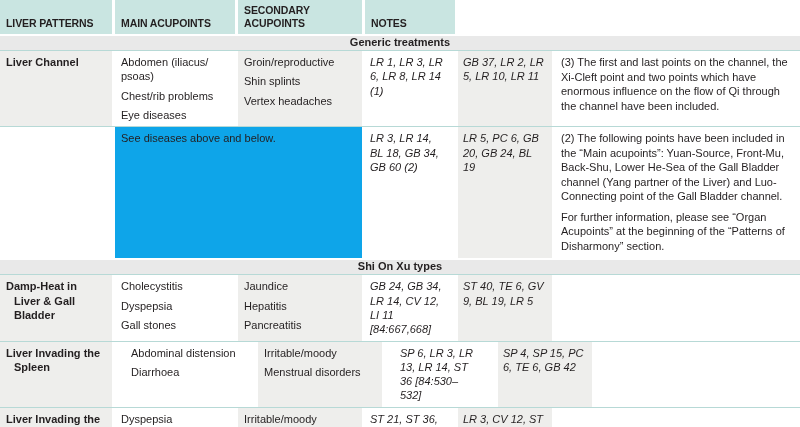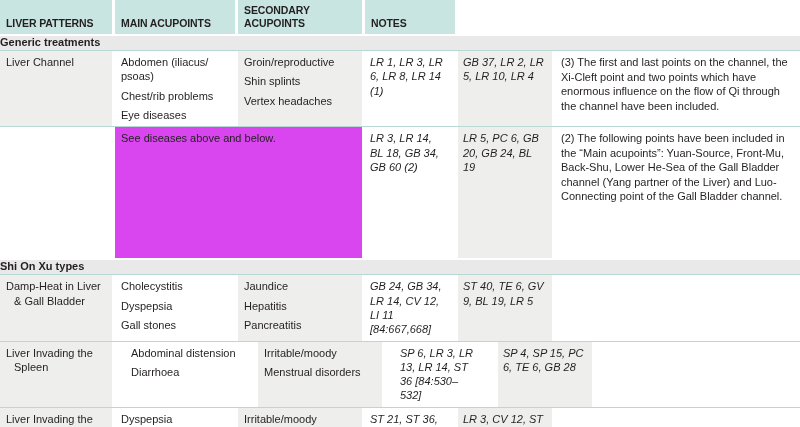--- a/index.html
+++ b/index.html
@@ -13,28 +13,28 @@
 
   
   .hc{background:#c9e5e1;display:flex;align-items:flex-end;
       font-weight:bold;font-size:10.5px;line-height:1.2;
       padding:4px 4px 5px 6px;min-height:33px;box-sizing:border-box;
       letter-spacing:-0.1px;}
   .hc.sp2{grid-column:2/4;}
 
   
   .section{background:#e9e9e9;font-weight:bold;font-size:11px;line-height:13px;
-           padding:0 0 1px 0;margin-top:2px;}
+           text-align:center;padding:0 0 1px 0;margin-top:2px;}
 
   
   .c{font-size:11px;line-height:1.3;padding:4px 6px 4px 6px;box-sizing:border-box;}
   .c.gray{background:#eeeeec;}
-  .c.c1{font-weight:normal;}
+  .c.c1{font-weight:bold;}
   .pat{padding-left:8px;text-indent:-8px;}
-  .c.sp2{grid-column:2/4;background:#d946ef;}
+  .c.sp2{grid-column:2/4;background:#0ea5e9;}
   .li{margin-bottom:5px;}
   .li:last-child{margin-bottom:0;}
   .c.pts{padding-right:8px;padding-left:5px;font-style:italic;}
   .c.notes{padding-right:12px;line-height:1.32;}
   .np{margin-bottom:6px;}
   .np:last-child{margin-bottom:0;}
 
   
   .r-channel{min-height:64px;}
   .r-organ{min-height:131px;}
@@ -64,32 +64,33 @@
       <div class="li">Abdomen (iliacus/​psoas)</div>
       <div class="li">Chest/rib problems</div>
       <div class="li">Eye diseases</div>
     </div>
     <div class="c gray">
       <div class="li">Groin/reproductive</div>
       <div class="li">Shin splints</div>
       <div class="li">Vertex headaches</div>
     </div>
     <div class="c pts">LR 1, LR 3, LR 6, LR 8, LR 14 (1)</div>
-    <div class="c pts gray">GB 37, LR 2, LR 5, LR 10, LR 4</div>
+    <div class="c pts gray">GB 37, LR 2, LR 5, LR 10, LR 11</div>
     <div class="c notes">
       <div class="np">(3) The first and last points on the channel, the Xi-Cleft point and two points which have enormous influence on the flow of Qi through the channel have been included.</div>
     </div>
   </div>
 
   <div class="row r-organ">
     <div class="c sp2">See diseases above and below.</div>
     <div class="c pts">LR 3, LR 14, BL 18, GB 34, GB 60 (2)</div>
     <div class="c pts gray">LR 5, PC 6, GB 20, GB 24, BL 19</div>
     <div class="c notes">
       <div class="np">(2) The following points have been included in the “Main acupoints”: Yuan-Source, Front-Mu, Back-Shu, Lower He-Sea of the Gall Bladder channel (Yang partner of the Liver) and Luo-Connecting point of the Gall Bladder channel.</div>
+      <div class="np">For further information, please see “Organ Acupoints” at the beginning of the “Patterns of Disharmony” section.</div>
     </div>
   </div>
 
   <div class="section">Shi On Xu types</div>
 
   <div class="row r-dampheat">
     <div class="c c1 gray">
       <div class="pat">Damp-Heat in Liver &amp; Gall Bladder</div>
     </div>
     <div class="c">
@@ -113,21 +114,21 @@
     </div>
     <div class="c">
       <div class="li">Abdominal distension</div>
       <div class="li">Diarrhoea</div>
     </div>
     <div class="c gray">
       <div class="li">Irritable/moody</div>
       <div class="li">Menstrual disorders</div>
     </div>
     <div class="c pts">SP 6, LR 3, LR 13, LR 14, ST 36 [84:530–532]</div>
-    <div class="c pts gray">SP 4, SP 15, PC 6, TE 6, GB 28</div>
+    <div class="c pts gray">SP 4, SP 15, PC 6, TE 6, GB 42</div>
     <div class="c notes"></div>
   </div>
 
   <div class="row r-stomach">
     <div class="c c1 gray">
       <div class="pat">Liver Invading the Stomach</div>
     </div>
     <div class="c">
       <div class="li">Dyspepsia</div>
 

